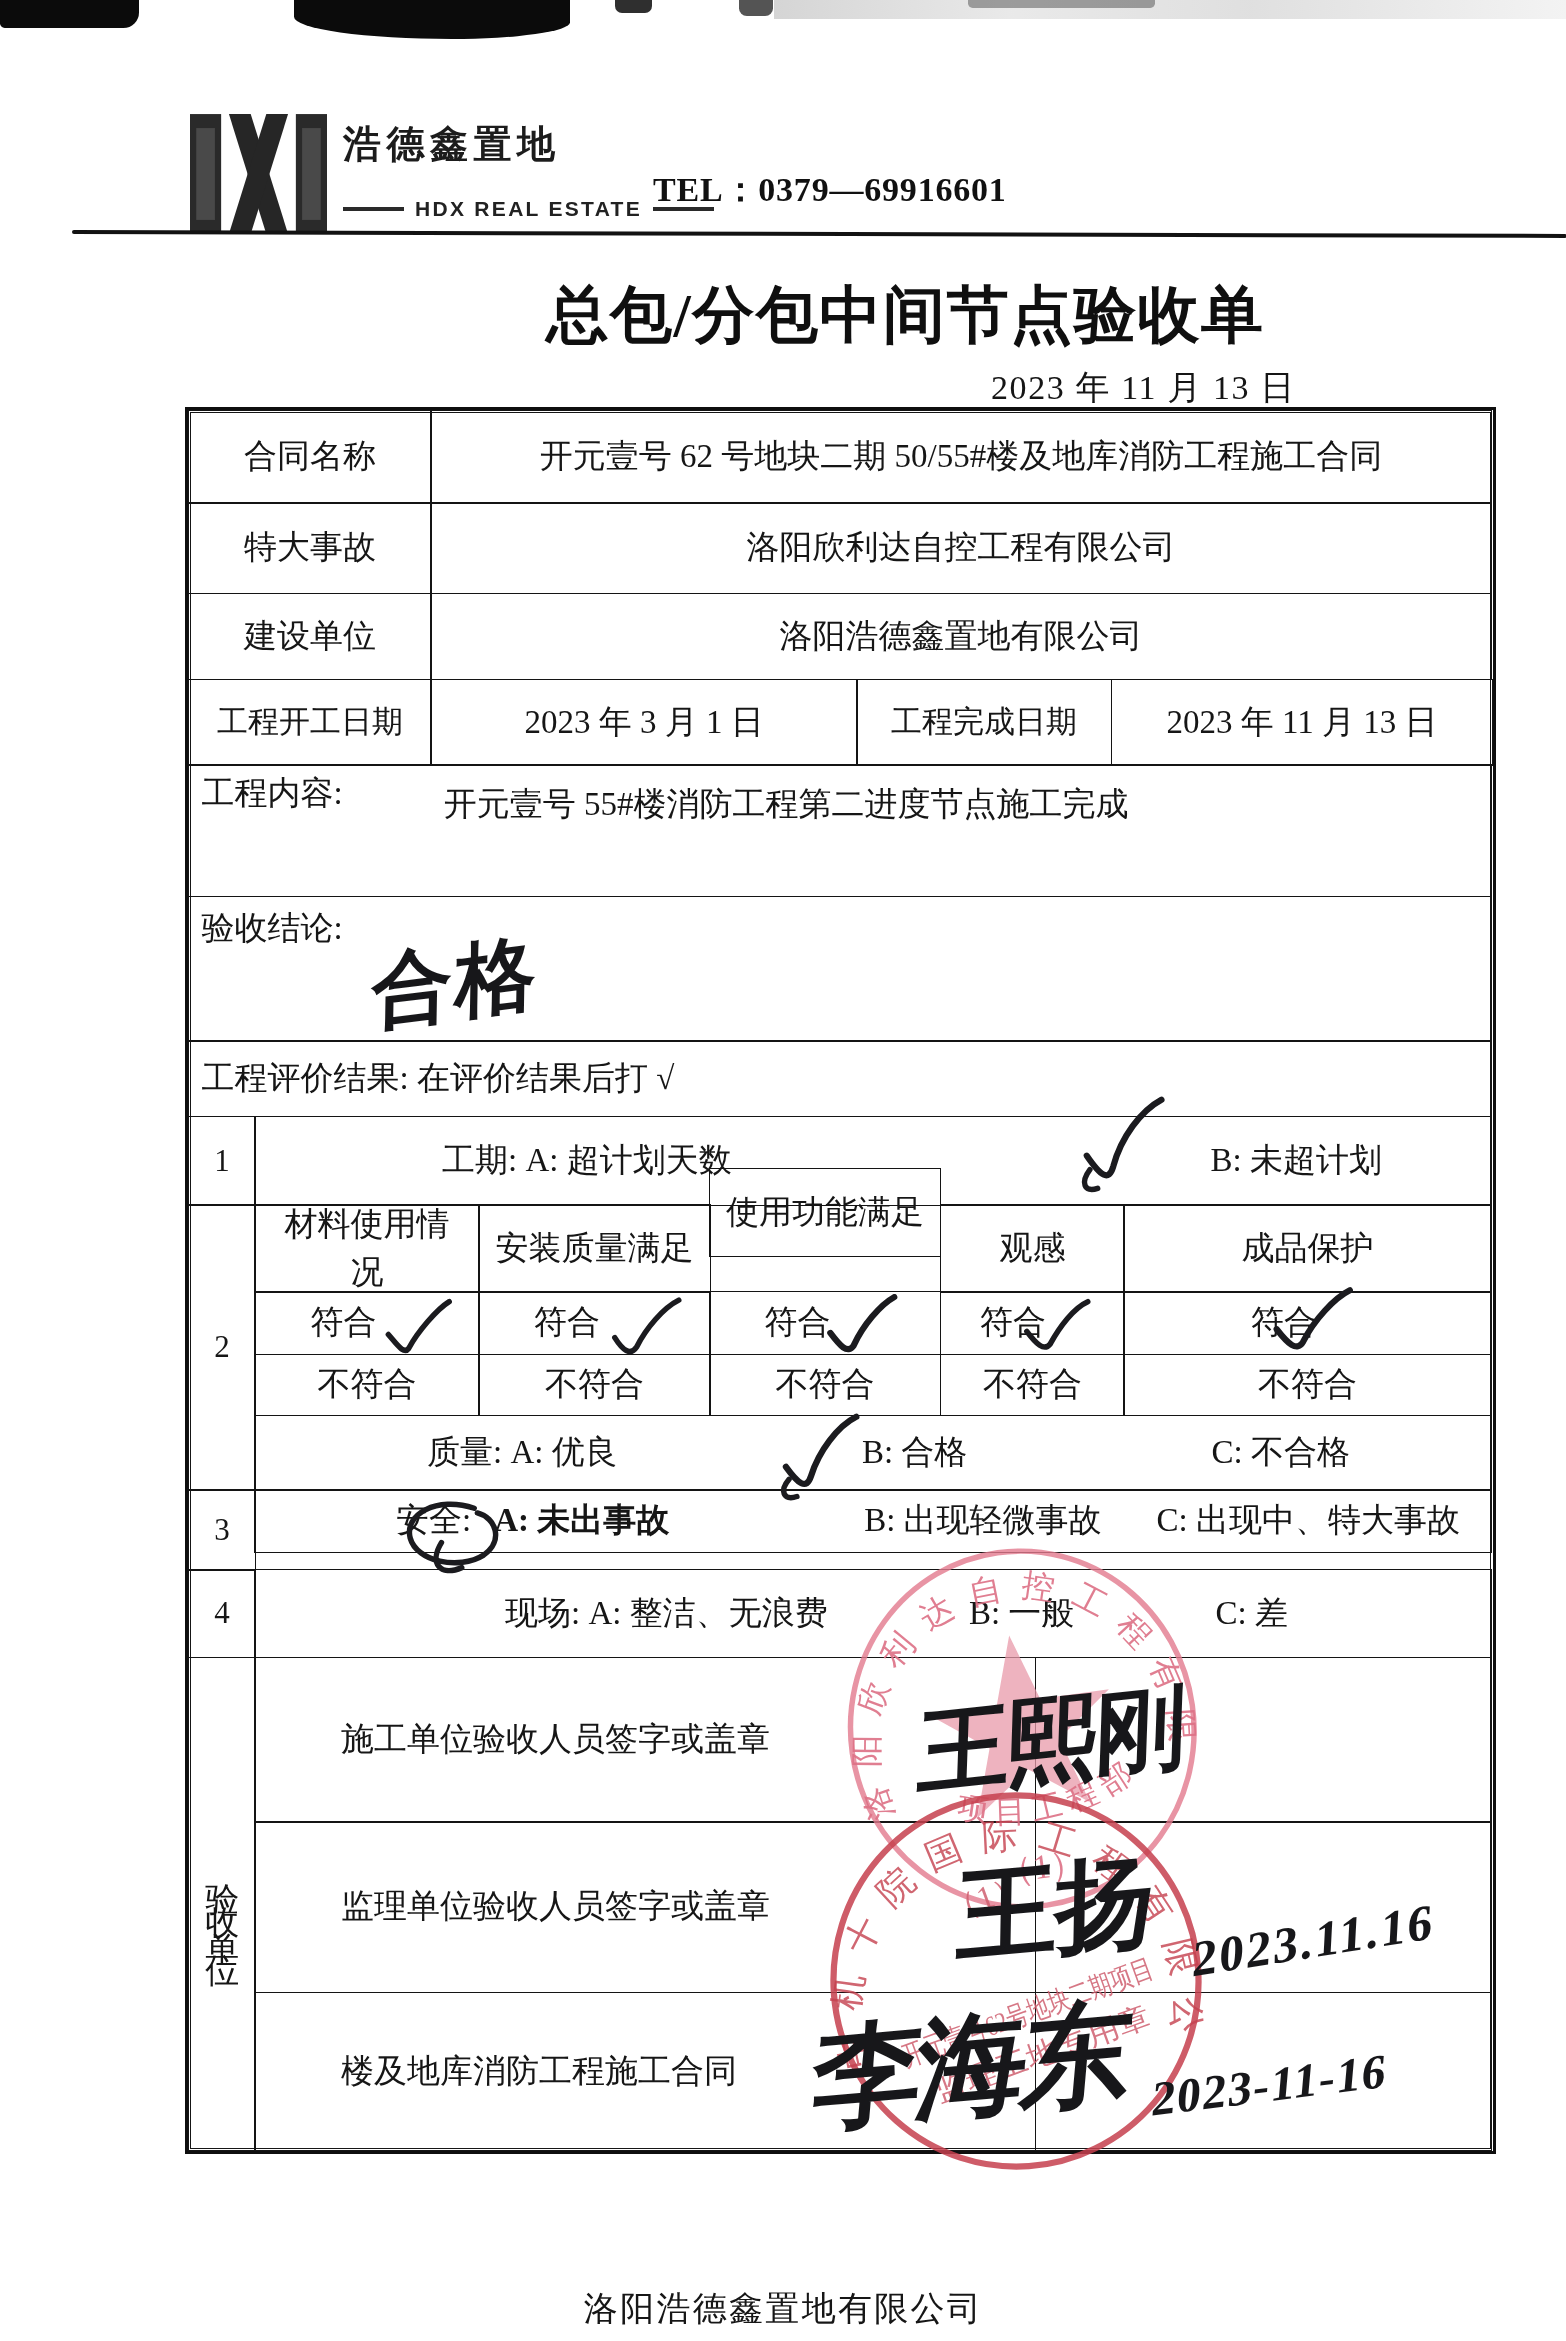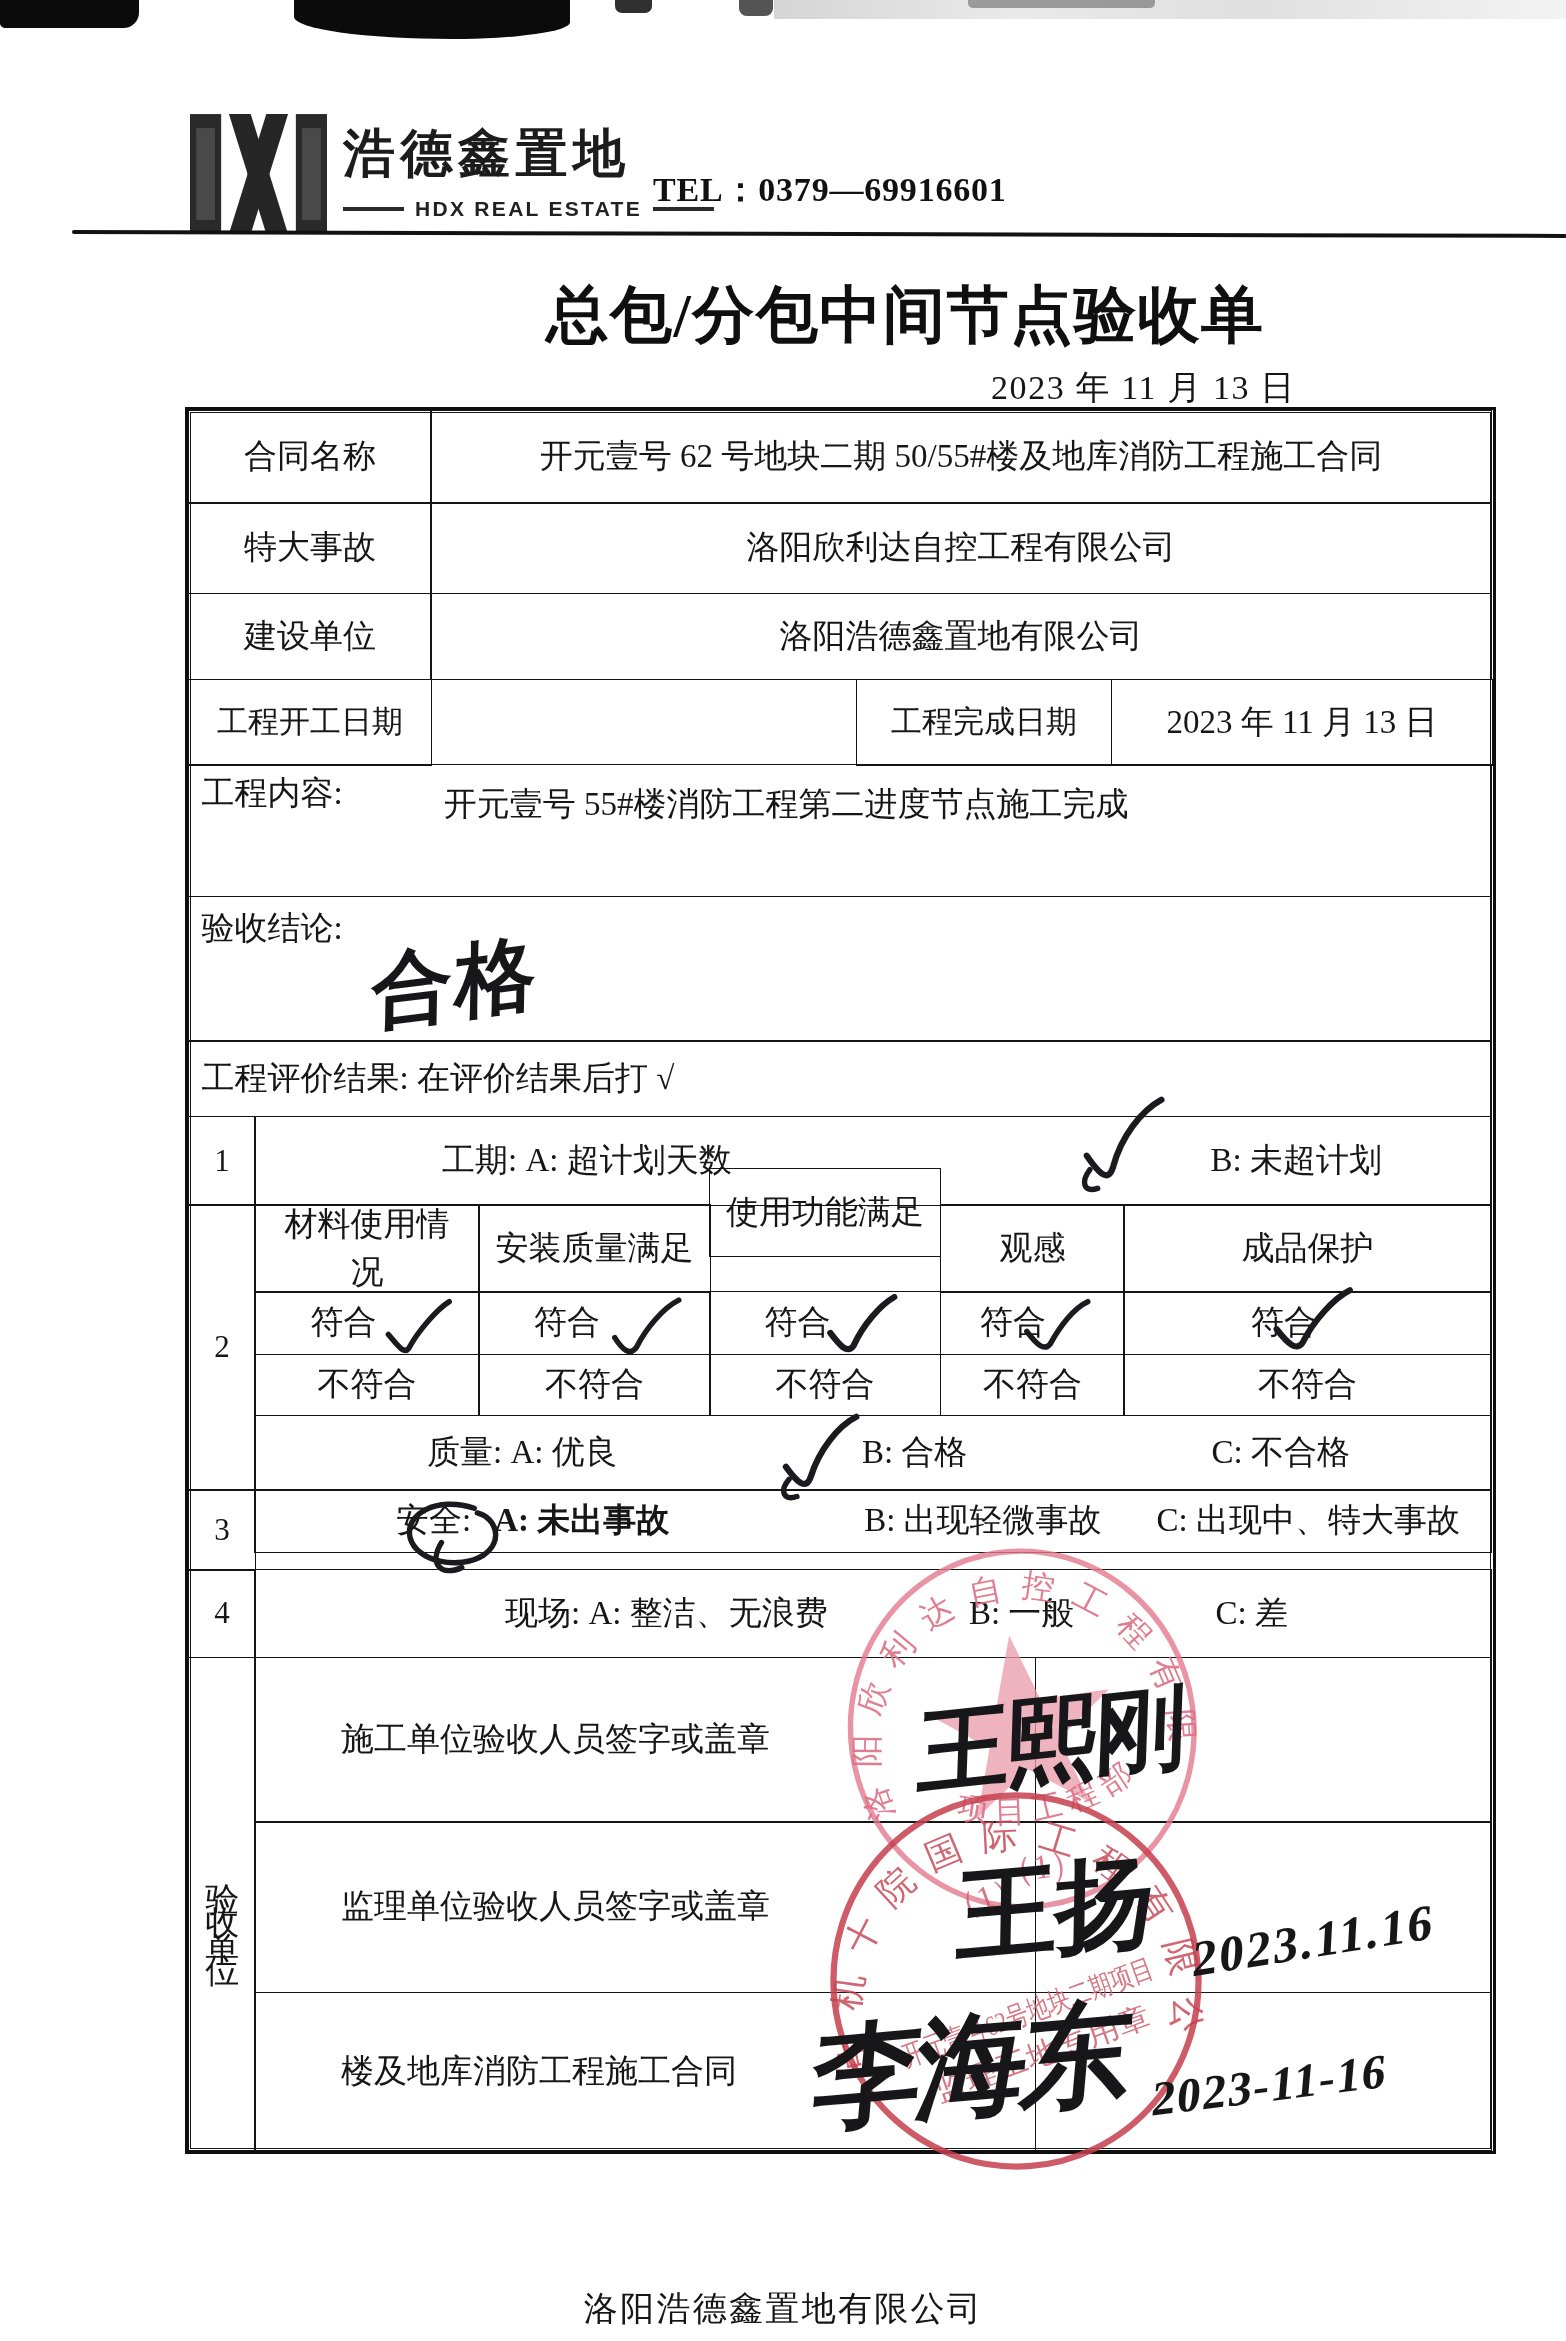--- a/index.html
+++ b/index.html
@@ -10,21 +10,21 @@
     color:#1a1a1a;
     overflow:hidden;
   }
   .abs { position:absolute; }
 
   
   .blob { position:absolute; background:#0b0b0b; }
   .grayband { position:absolute; background:linear-gradient(90deg,#c7c7c7 0,#e2e2e2 30%,#d5d5d5 60%,#efefef 100%); opacity:.75; }
 
   
-  .logo-text { font-family:"Liberation Sans","DejaVu Sans",sans-serif; font-weight:900; font-size:52px; letter-spacing:5.5px; color:#1c1c1c; }
+  .logo-text { font-family:"Liberation Sans","DejaVu Sans",sans-serif; font-weight:900; font-size:38px; letter-spacing:5.5px; color:#1c1c1c; }
   .logo-sub { display:flex; align-items:center; gap:11px; font-family:"Liberation Sans","DejaVu Sans",sans-serif; }
   .logo-sub .dash { width:61px; height:3.1px; background:#2a2a2a; }
   .logo-sub .txt { font-size:21px; font-weight:700; letter-spacing:2.3px; color:#222; }
   .tel { font-size:34px; font-weight:700; color:#111; letter-spacing:0.8px; }
   .hrule { position:absolute; left:72px; top:232px; width:1495px; height:3.9px; background:#121212; transform:rotate(0.15deg); border-radius:2.3px; }
 
   .doc-title { position:absolute; left:515px; top:273px; width:781px; text-align:center;
     font-size:62px; font-weight:700; letter-spacing:1.6px; color:#0f0f0f; }
   .doc-date { position:absolute; left:991px; top:365px; font-size:34px; color:#151515; letter-spacing:1.6px; }
 
@@ -99,20 +99,23 @@
   <div class="cell" style="left:0;top:183px;width:244px;height:87px;">
     <span>建设单位</span>
   </div>
   <div class="cell" style="left:242px;top:183px;width:1062px;height:87px;">
     <span>洛阳浩德鑫置地有限公司</span>
   </div>
 
   <div class="cell" style="left:0;top:269px;width:244px;height:87px;font-size:31px;">
     <span>工程开工日期</span>
   </div>
+  <div class="cell" style="left:242px;top:269px;width:428px;height:87px;">
+    <span>2023 年 3 月 1 日</span>
+  </div>
   <div class="cell" style="left:668px;top:269px;width:256px;height:87px;font-size:31px;">
     <span>工程完成日期</span>
   </div>
   <div class="cell" style="left:923px;top:269px;width:382px;height:87px;">
     <span>2023 年 11 月 13 日</span>
   </div>
 
   <div class="cell topleft" style="left:0;top:354px;width:1304px;height:133px;flex-direction:row;align-items:flex-start;padding:4.7px 12.5px;">
     <span>工程内容:</span>
     <span style="margin-left:101px;margin-top:11px;">开元壹号 55#楼消防工程第二进度节点施工完成</span>

